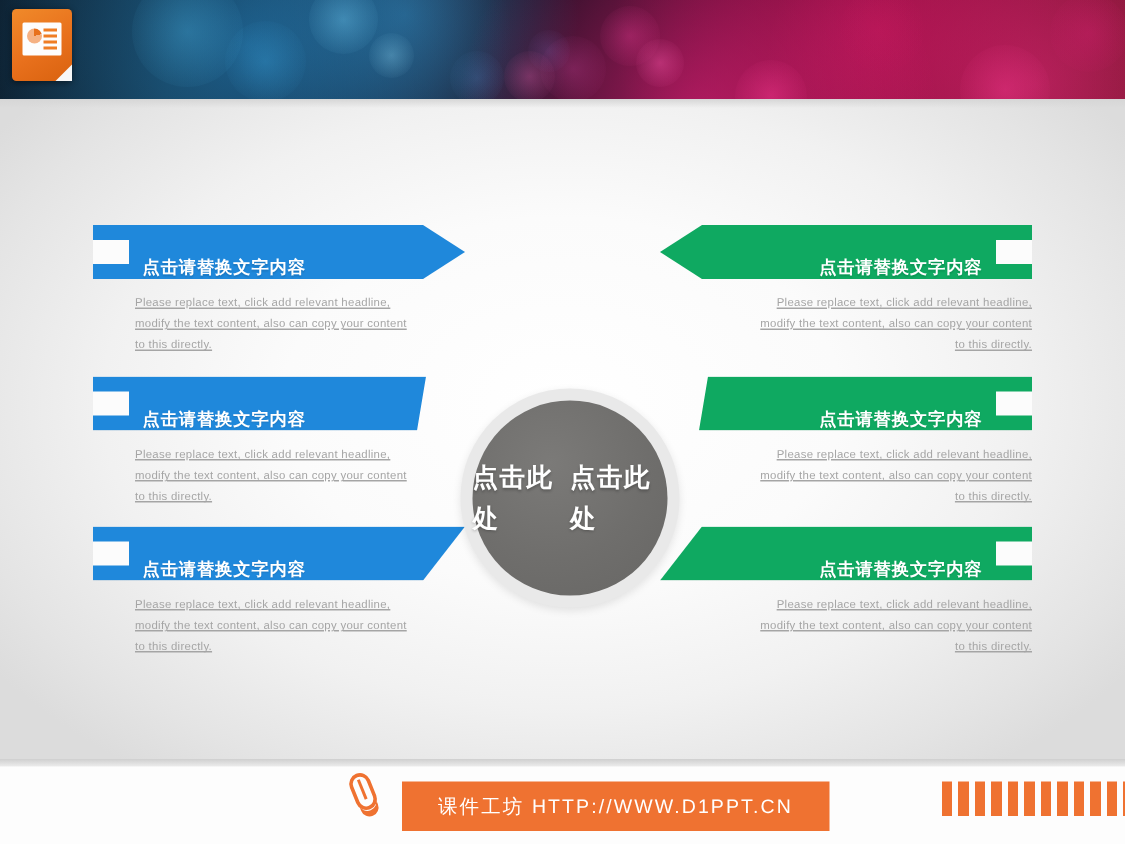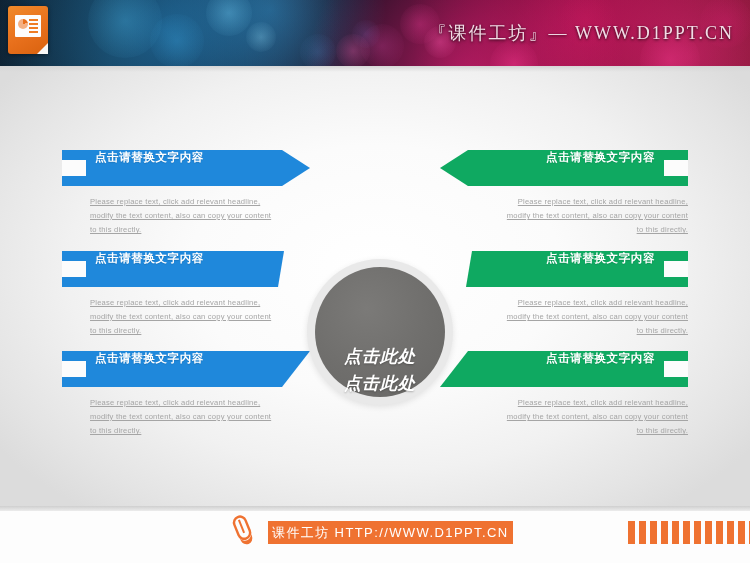--- a/index.html
+++ b/index.html
@@ -121,41 +121,40 @@
     box-shadow: 0 2px 6px rgba(0,0,0,0.10);
     z-index: 6;
   }
   .center-circle {
     position: absolute;
     left: 8px; top: 8px;
     width: 130px; height: 130px;
     border-radius: 50%;
     background: radial-gradient(circle at 40% 32%, #7b7a78 0%, #6f6e6c 55%, #676664 100%);
     display: flex;
-    flex-direction: column;
+    flex-direction: row;
     align-items: center;
     justify-content: flex-end;
     color: #ffffff;
     font-size: 17px;
     font-weight: bold;
     letter-spacing: 1px;
     line-height: 1.6;
     text-shadow: 0 1px 2px rgba(0,0,0,0.25);
-    font-style: italic;
   }
 
   
   .row { position: absolute; z-index: 3; }
 
   
   .banner {
     position: relative;
     height: 36px;
     display: flex;
-    align-items: flex-start;
+    align-items: flex-end;
   }
   .banner-label {
     position: relative;
     z-index: 4;
     font-size: 11.5px;
     font-weight: bold;
     color: #ffffff;
     letter-spacing: 0.6px;
     white-space: nowrap;
     text-shadow: 0 1px 1px rgba(0,0,0,0.12);
@@ -248,26 +247,26 @@
   }
   .pen-icon {
     position: absolute;
     left: 230px; top: 513px;
     width: 26px; height: 34px;
     z-index: 3;
   }
   .footer-bar {
     position: absolute;
     left: 268px; top: 521px;
-    height: 23px;
+    height: 33px;
     background: #ef7231;
     color: #ffffff;
     display: flex;
     align-items: center;
-    padding: 0 4px;
+    padding: 0 24px;
     font-size: 13px;
     letter-spacing: 1.4px;
     white-space: nowrap;
     font-family: "Liberation Sans", sans-serif;
   }
   .stripes {
     position: absolute;
     left: 628px; top: 521px;
     width: 122px; height: 23px;
     background: repeating-linear-gradient(to right,
@@ -299,21 +298,20 @@
       <div class="logo-doc">
         <div class="logo-lines">
           <i></i>
             <i></i>
             <i></i>
             <i></i>
         </div>
       </div>
     </div>
 
-    <div class="header-title">『课件工坊』— WWW.D1PPT.CN</div>
   </div>
 
   <div class="body-area">
 
     <div class="center-ring">
       <div class="center-circle">
         <span>点击此处</span>
         <span>点击此处</span>
       </div>
     </div>

